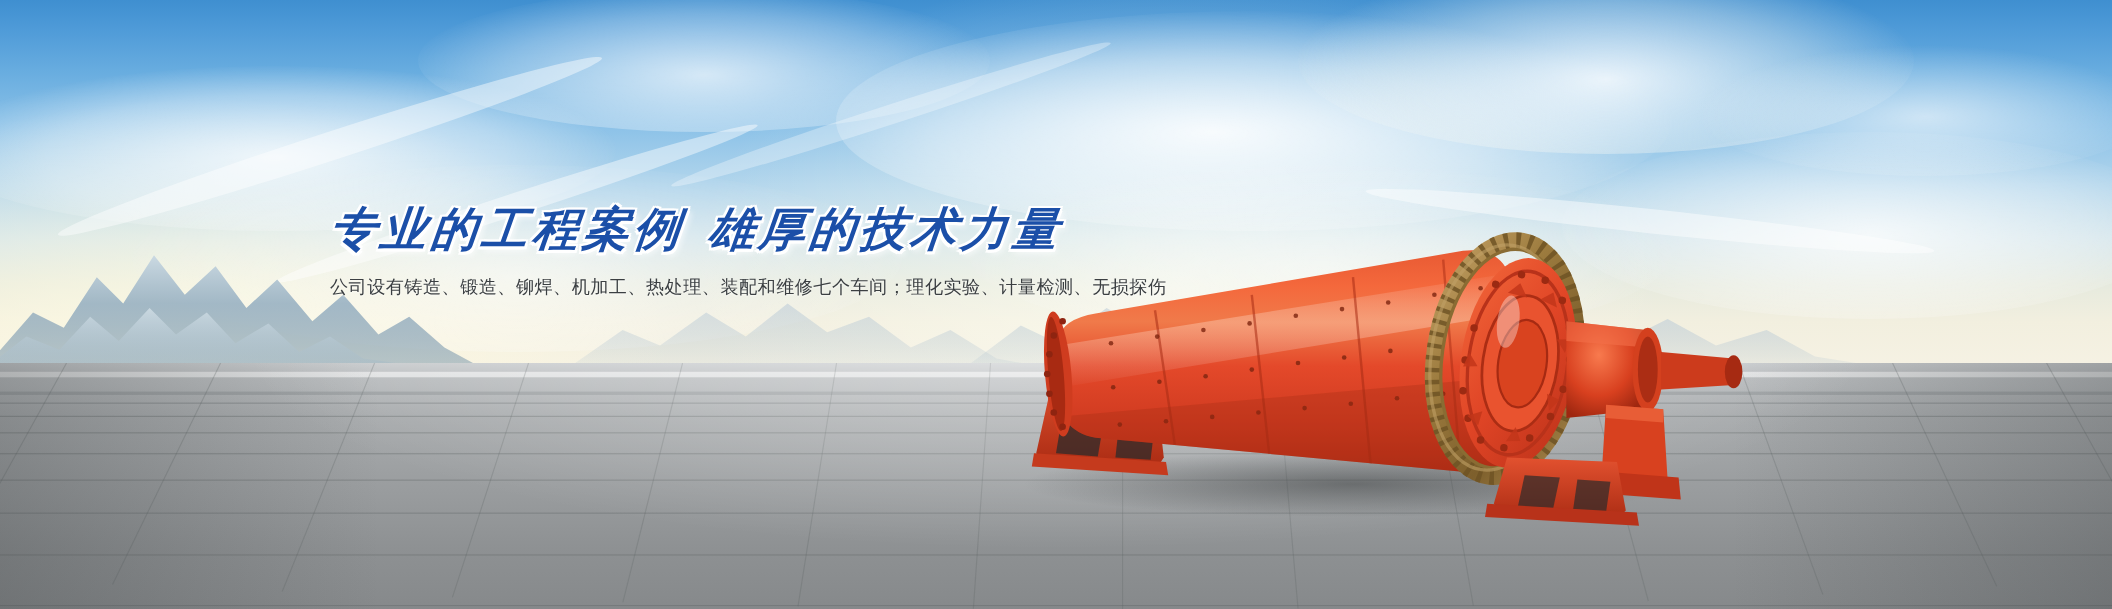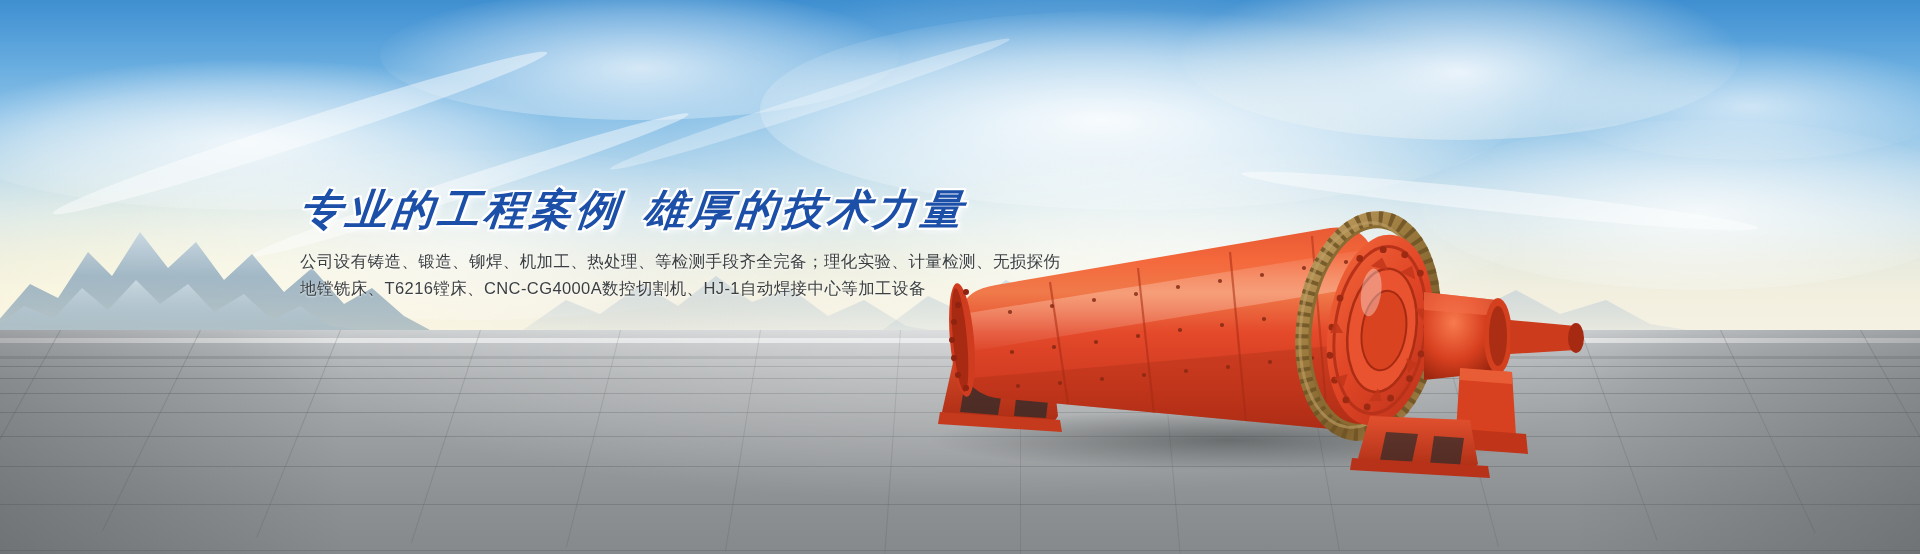--- a/index.html
+++ b/index.html
@@ -351,18 +351,17 @@
     <path d="M534,296 L530,324 L560,326 L564,298 Z" fill="#2b2b2b" opacity=".7"></path>
     <path d="M452,318 L588,326 L590,338 L450,330 Z" fill="#b8321a"></path>
   </svg>
   </div>
 
   <div class="copy">
     <div class="headline">
       <span>专业的工程案例</span><span class="gap"></span><span>雄厚的技术力量</span>
     </div>
     <div class="body-copy">
-      <div class="body-line">公司设有铸造、锻造、铆焊、机加工、热处理、等检测手段齐全完备；理化实验、计量检测、无损探伤</div>
-      <div class="body-line">地镗铣床、T6216镗床、CNC-CG4000A数控切割机、HJ-1自动焊接中心等加工设备</div>
+      <div class="body-line">公司设有铸造、锻造、铆焊、机加工、热处理、装配和维修七个车间；理化实验、计量检测、无损探伤</div>
     </div>
   </div>
 
 </div>
 
 </body></html>

